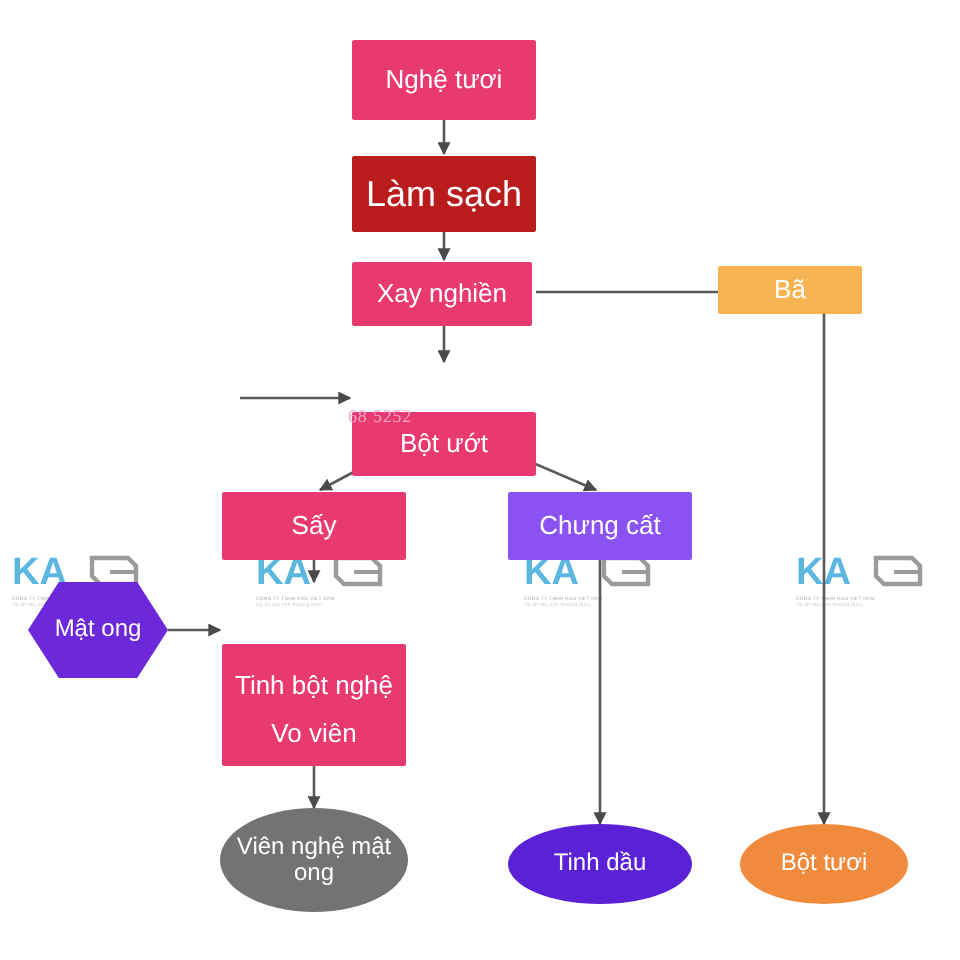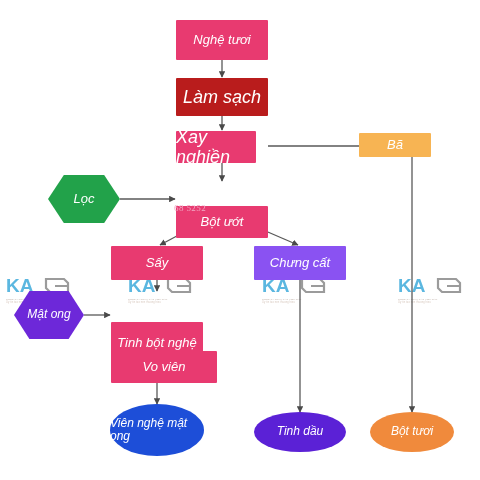--- a/index.html
+++ b/index.html
@@ -19,25 +19,25 @@
     left: 0;
     top: 0;
     width: 480px;
     height: 480px;
   }
   .node {
     position: absolute;
     display: flex;
     align-items: center;
     justify-content: center;
+    text-align: center;
     color: #ffffff;
     line-height: 1.12;
     box-sizing: border-box;
     z-index: 3;
-    font-style: italic;
   }
   .rect {
     border-radius: 1px;
   }
   .hex {
     clip-path: polygon(22% 0%, 78% 0%, 100% 50%, 78% 100%, 22% 100%, 0% 50%);
   }
   .ellipse {
     border-radius: 50%;
   }
@@ -171,33 +171,30 @@
   </div>
 
   <div class="node rect" style="left:176px; top:20px; width:92px; height:40px; background:#E83A70; font-size:13px;">
     <span>Nghệ tươi</span>
   </div>
 
   <div class="node rect" style="left:176px; top:78px; width:92px; height:38px; background:#b91c1c; font-size:18px;">
     <span>Làm sạch</span>
   </div>
 
-  <div class="node rect" style="left:176px; top:131px; width:80px; height:32px; background:#E83A70; font-size:18px;">
+  <div class="node rect" style="left:176px; top:131px; width:90px; height:32px; background:#E83A70; font-size:13px;">
     <span>Xay nghiền</span>
   </div>
 
   <div class="node rect" style="left:176px; top:182px; width:92px; height:32px; background:#E83A70; font-size:13px;margin-top:24px;">
     <span>Bột ướt</span>
   </div>
 
   <div class="wm-small" style="left:174px; top:203px;">68 5252</div>
 
-  <div class="node hex" style="left:48px; top:175px; width:72px; height:48px; background:#22A24A; font-size:13px;">
-    <span>Lọc</span>
-  </div>
 
   <div class="node rect" style="left:359px; top:133px; width:72px; height:24px; background:#F7B453; font-size:13px;">
     <span>Bã</span>
   </div>
 
   <div class="node rect" style="left:111px; top:246px; width:92px; height:34px; background:#E83A70; font-size:13px;">
     <span>Sấy</span>
   </div>
 
   <div class="node rect" style="left:254px; top:246px; width:92px; height:34px; background:#8A52F2; font-size:13px;">
@@ -205,25 +202,25 @@
   </div>
 
   <div class="node hex" style="left:14px; top:291px; width:70px; height:48px; background:#6d28d9; font-size:12px;">
     <span>Mật ong</span>
   </div>
 
   <div class="node rect" style="left:111px; top:292px; width:92px; height:42px; background:#E83A70; font-size:13px;margin-top:30px;">
     <span>Tinh bột nghệ</span>
   </div>
 
-  <div class="node rect" style="left:111px; top:351px; width:106px; height:32px; background:#E83A70; font-size:13px;">
+  <div class="node rect" style="left:111px; top:351px; width:92px; height:32px; background:#E83A70; font-size:13px;">
     <span>Vo viên</span>
   </div>
 
-  <div class="node ellipse" style="left:110px; top:404px; width:94px; height:52px; background:#1d4ed8; font-size:12px;">
+  <div class="node ellipse" style="left:110px; top:404px; width:94px; height:52px; background:#737373; font-size:12px;">
     <span>Viên nghệ mật ong</span>
   </div>
 
   <div class="node ellipse" style="left:254px; top:412px; width:92px; height:40px; background:#5B21D6; font-size:12px;">
     <span>Tinh dầu</span>
   </div>
 
   <div class="node ellipse" style="left:370px; top:412px; width:84px; height:40px; background:#F08A3C; font-size:12px;">
     <span>Bột tươi</span>
   </div>

